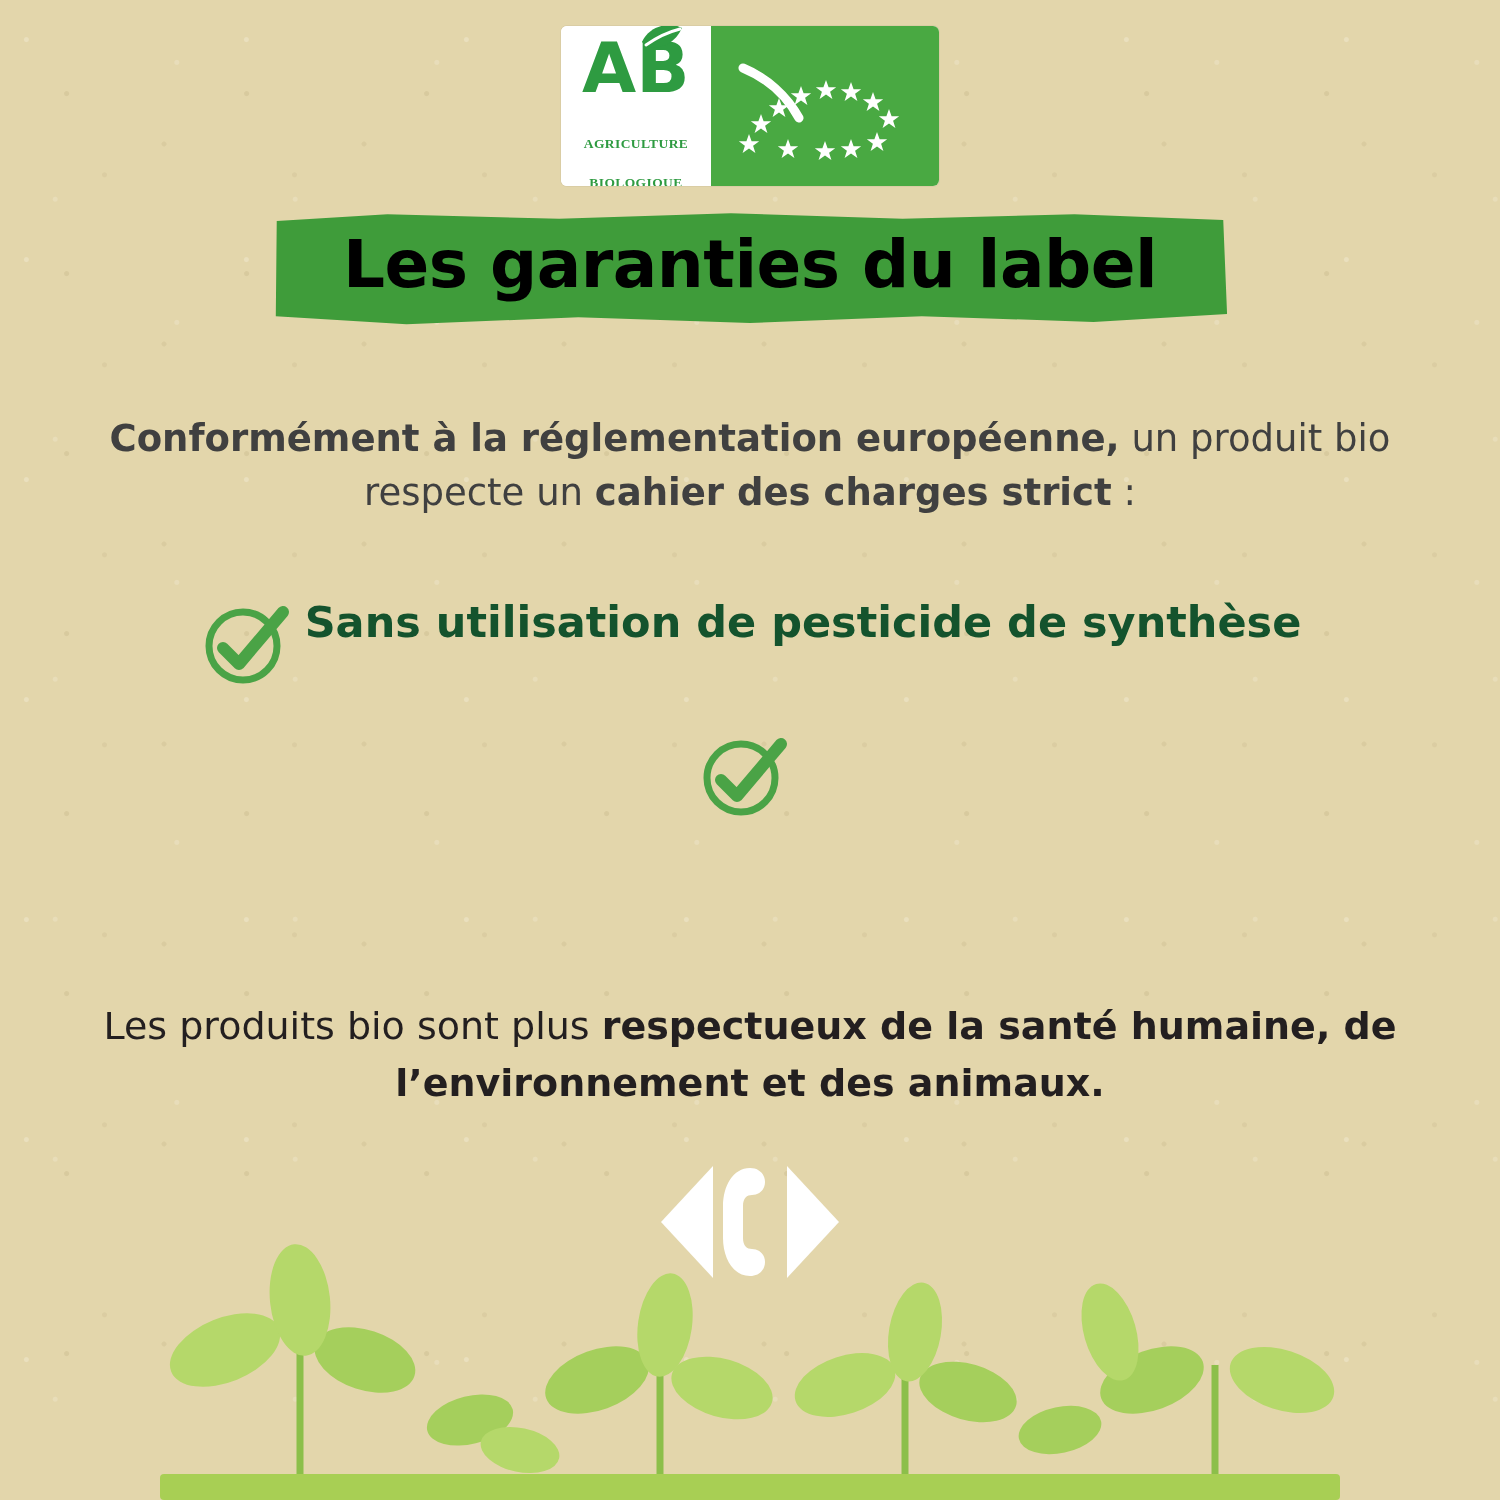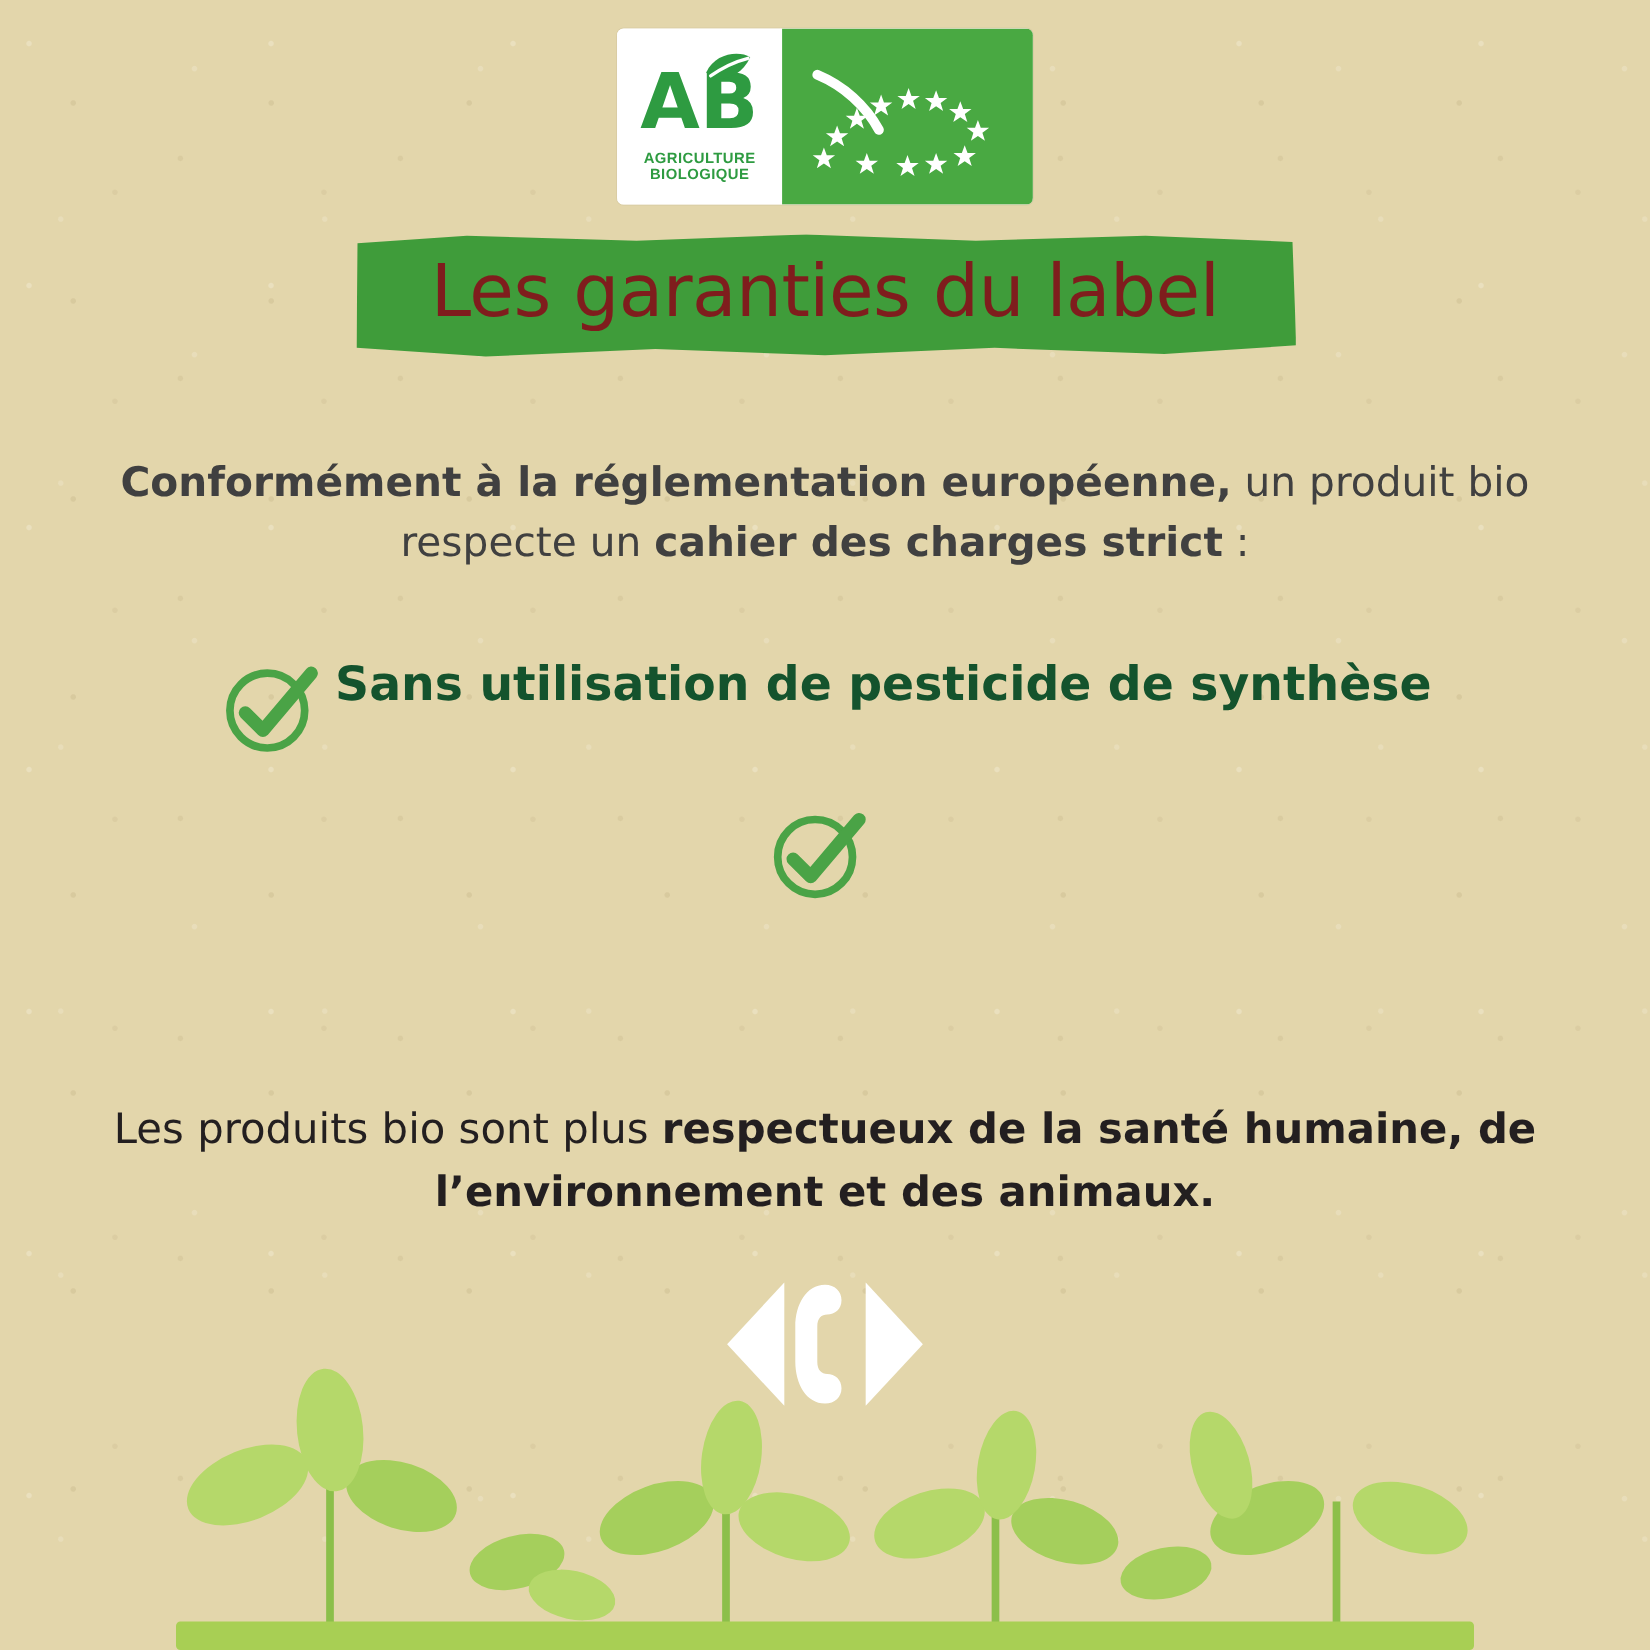--- a/index.html
+++ b/index.html
@@ -56,34 +56,35 @@
   .ab-logo {
     width: 150px;
     height: 160px;
     background: #ffffff;
     display: flex;
     flex-direction: column;
     align-items: center;
     justify-content: center;
     padding: 6px 12px 8px;
     box-sizing: border-box;
+    gap: 24px;
   }
   .ab-mark {
     position: relative;
     width: 120px;
     height: 92px;
   }
   .ab-sub {
     font-size: 13.5px;
     font-weight: bold;
     color: #2e9b41;
     letter-spacing: .4px;
     line-height: 15px;
     text-align: left;
-    font-family: Liberation Sans, sans-serif;
+    font-family: Liberation Serif, serif;
   }
   .eu-logo {
     width: 228px;
     height: 160px;
     background: #49a942;
     display: flex;
     align-items: center;
     justify-content: center;
   }
 
@@ -103,23 +104,23 @@
   .banner-bg {
     position: absolute;
     inset: 0;
     background: #3f9c3a;
     clip-path: polygon(
       0.4% 8%, 12% 2%, 30% 6%, 48% 1%, 66% 6%, 84% 2%, 99.6% 7%,
       100% 90%, 86% 97%, 68% 92%, 50% 98%, 32% 93%, 14% 99%, 0.3% 92%);
   }
   .banner-text {
     position: relative;
-    color: #7f1d1d;
+    color: #000000;
     font-size: 66px;
-    font-weight: normal;
+    font-weight: bold;
     letter-spacing: -0.5px;
     line-height: 1.05;
     white-space: nowrap;
     font-family: "DejaVu Sans", sans-serif;
   }
 
   
   .intro {
     position: absolute;
     top: 412px;

